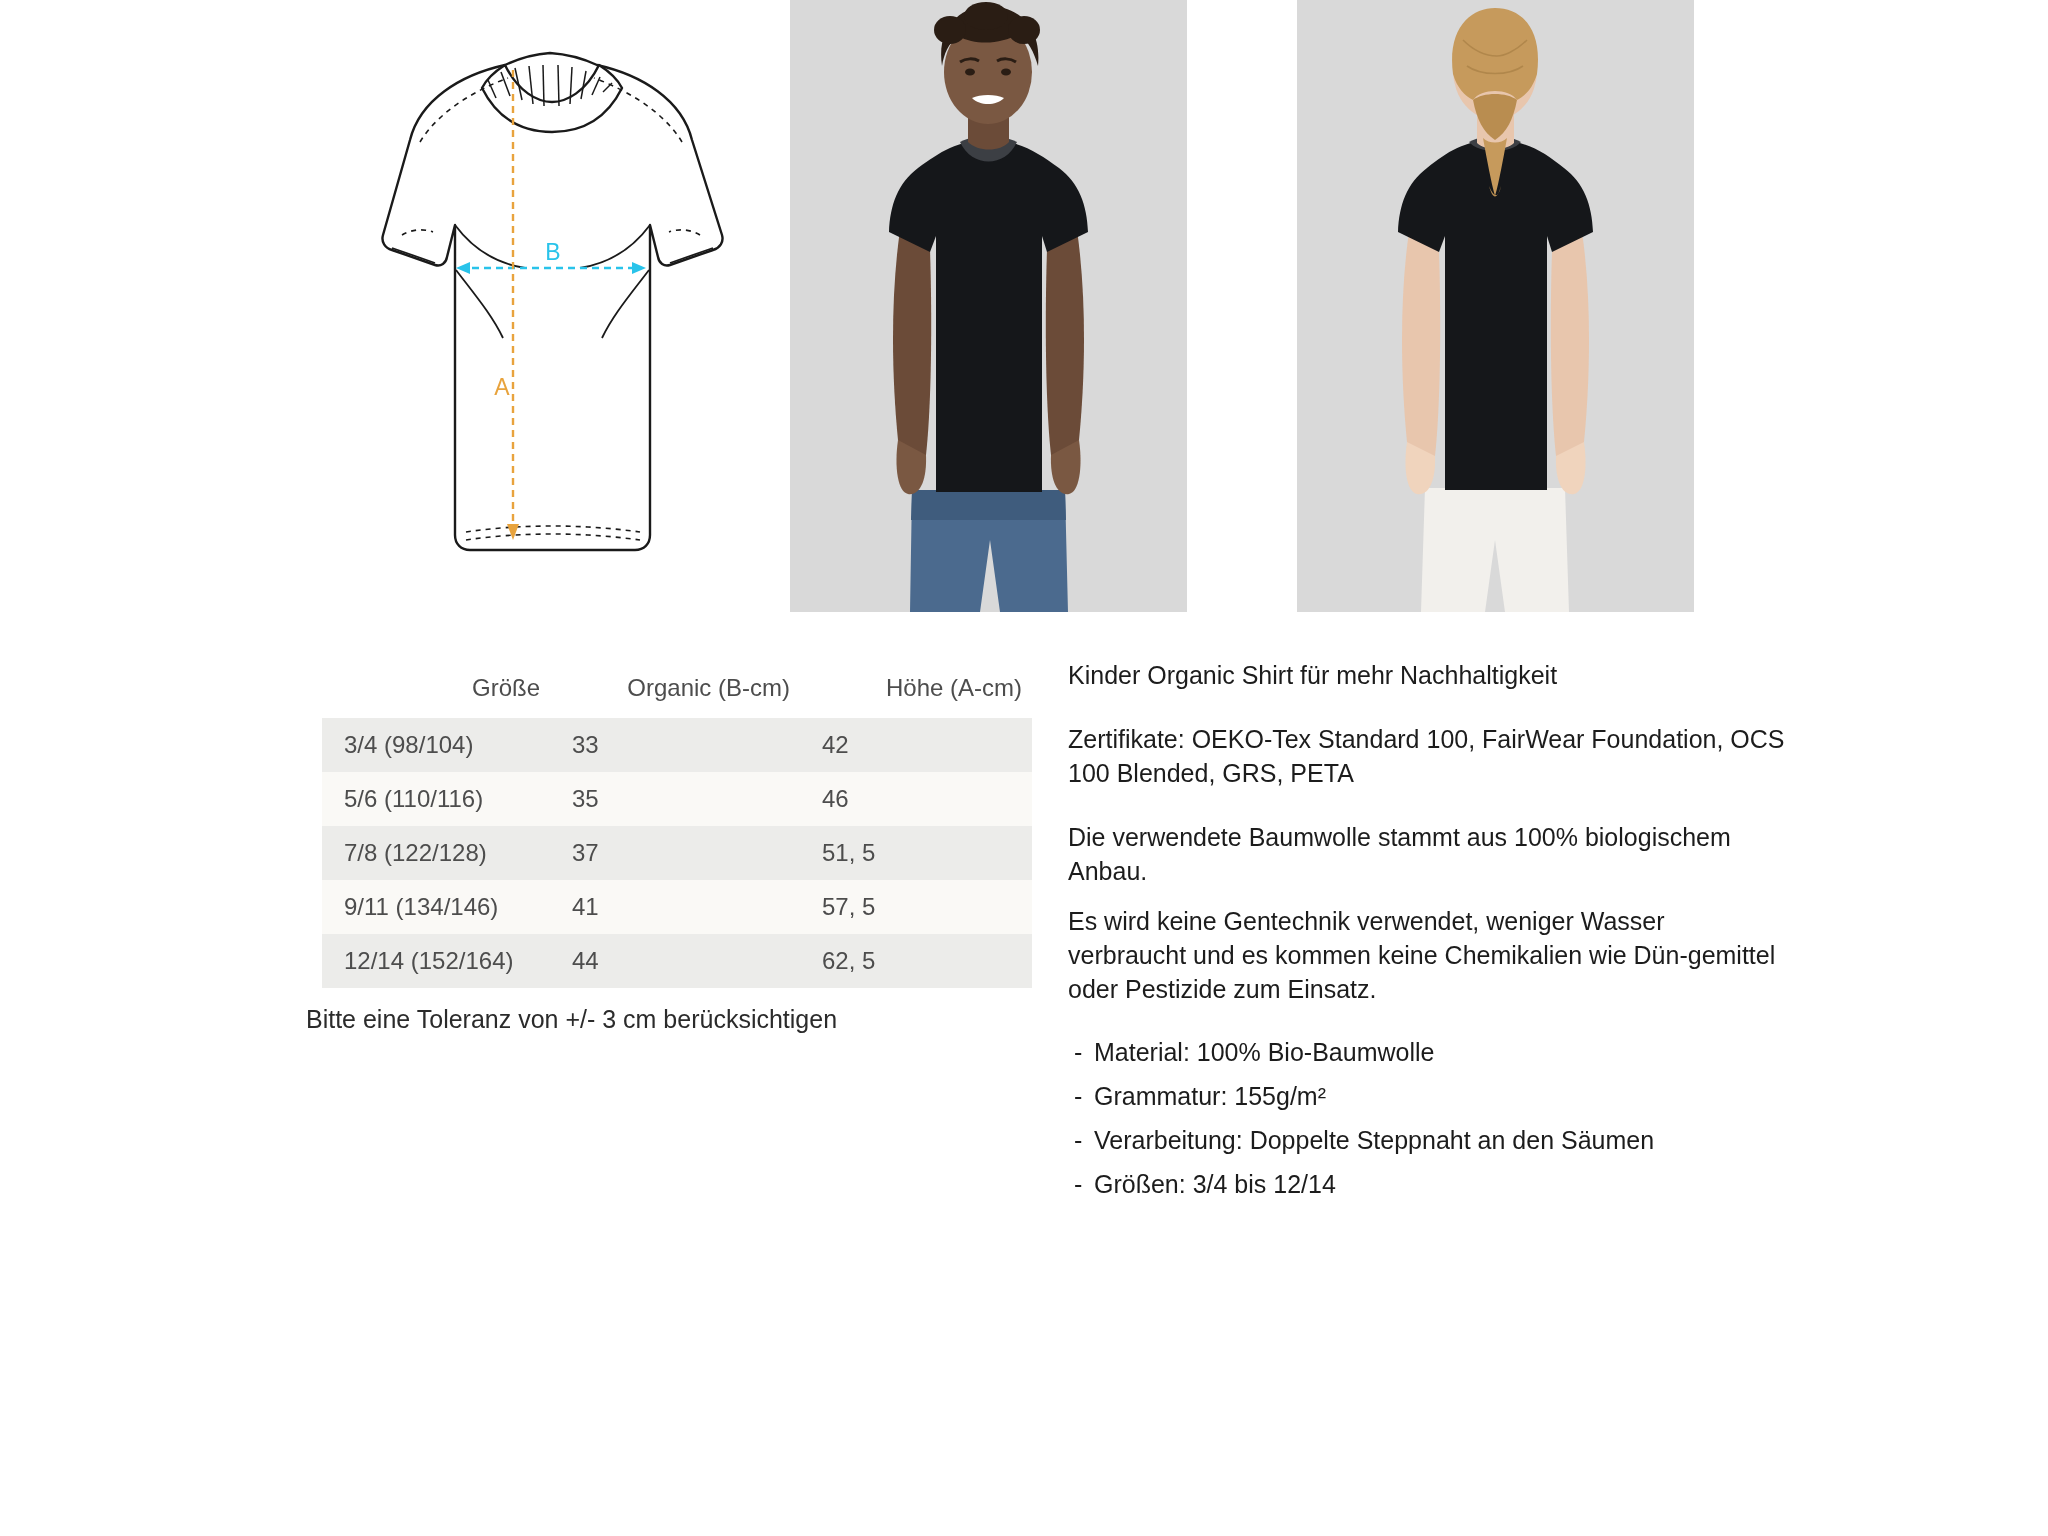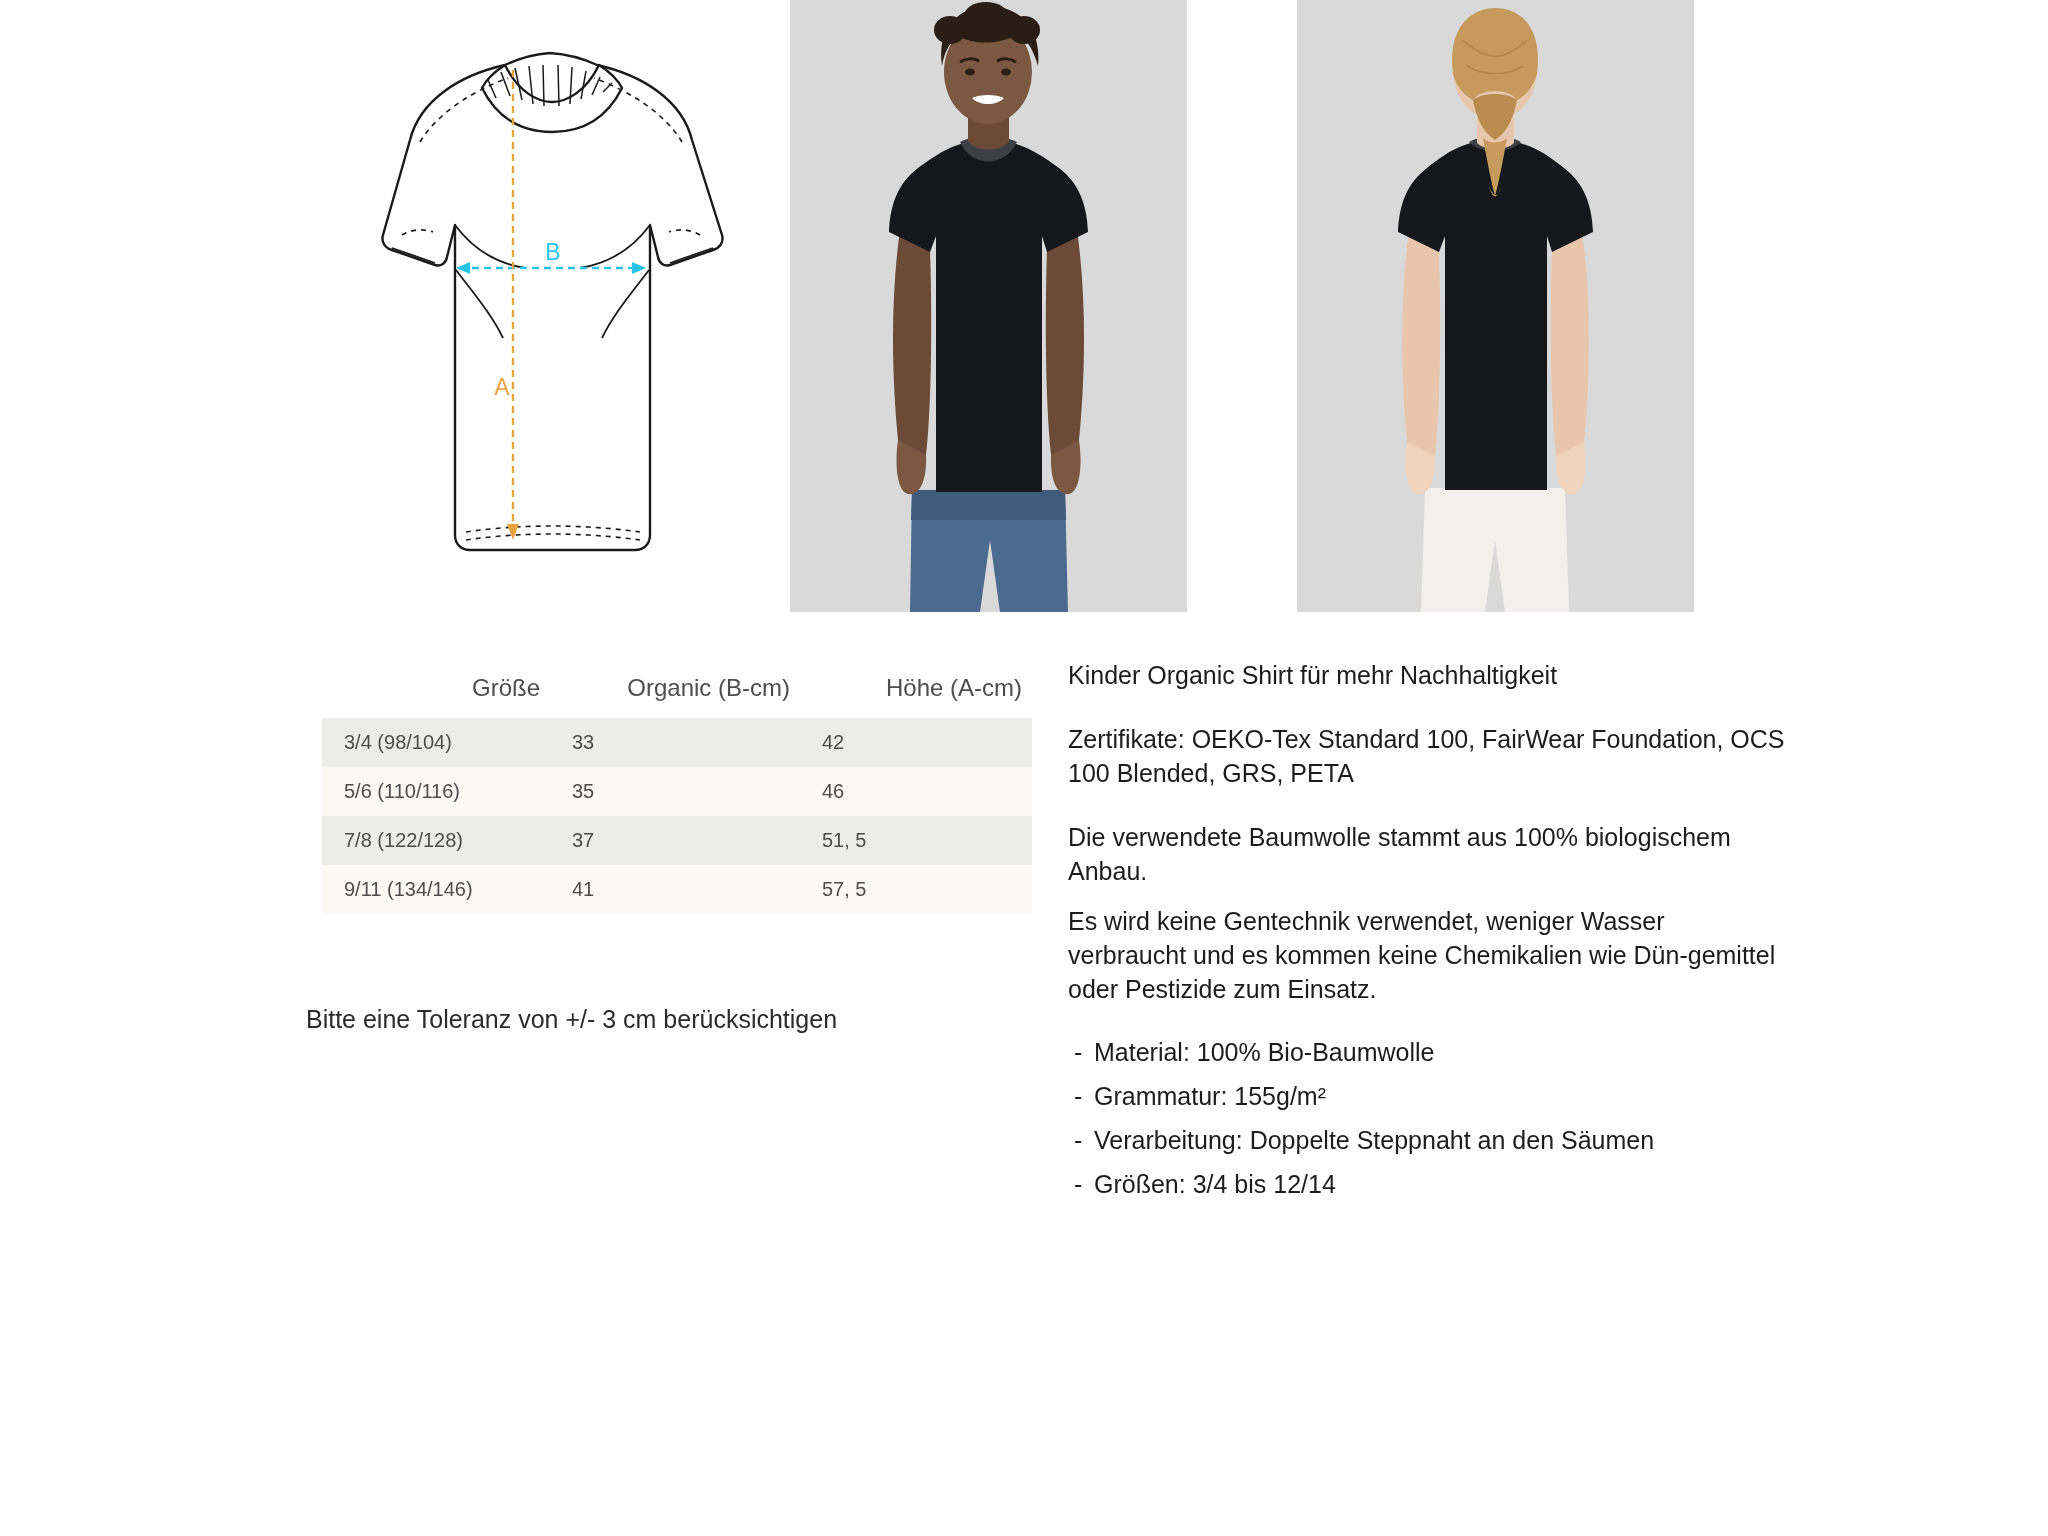--- a/index.html
+++ b/index.html
@@ -55,21 +55,21 @@
     text-align: right;
     font-weight: normal;
     color: #4d4d4d;
     padding: 14px 10px 16px 22px;
     background: #ffffff;
     font-size: 24px;
   }
   .size-table td {
     padding: 13px 10px 13px 22px;
     color: #4d4d4d;
-    font-size: 20px;
+    font-size: 24px;
     border: none;
   }
   .size-table tbody tr:nth-child(odd)  td { background: #ececea; }
   .size-table tbody tr:nth-child(even) td { background: #faf9f6; }
   .col-size   { width: 228px; }
   .col-width  { width: 250px; }
   .col-height { width: 232px; }
 
   .tolerance {
     position: absolute;
@@ -273,20 +273,25 @@
         <tr>
           <td>7/8 (122/128)</td>
           <td>37</td>
           <td>51, 5</td>
         </tr>
         <tr>
           <td>9/11 (134/146)</td>
           <td>41</td>
           <td>57, 5</td>
         </tr>
+        <tr>
+          <td>12/14 (152/164)</td>
+          <td>44</td>
+          <td>62, 5</td>
+        </tr>
       </tbody>
     </table>
   </div>
 
   <div class="tolerance">Bitte eine Toleranz von +/- 3 cm berücksichtigen</div>
 
   <div class="desc">
     <p>Kinder Organic Shirt für mehr Nachhaltigkeit</p>
     <p>Zertifikate: OEKO-Tex Standard 100, FairWear Foundation, OCS 100 Blended, GRS, PETA</p>
     <p class="tight" style="margin-bottom:16px">Die verwendete Baumwolle stammt aus 100% biologischem Anbau.</p>

